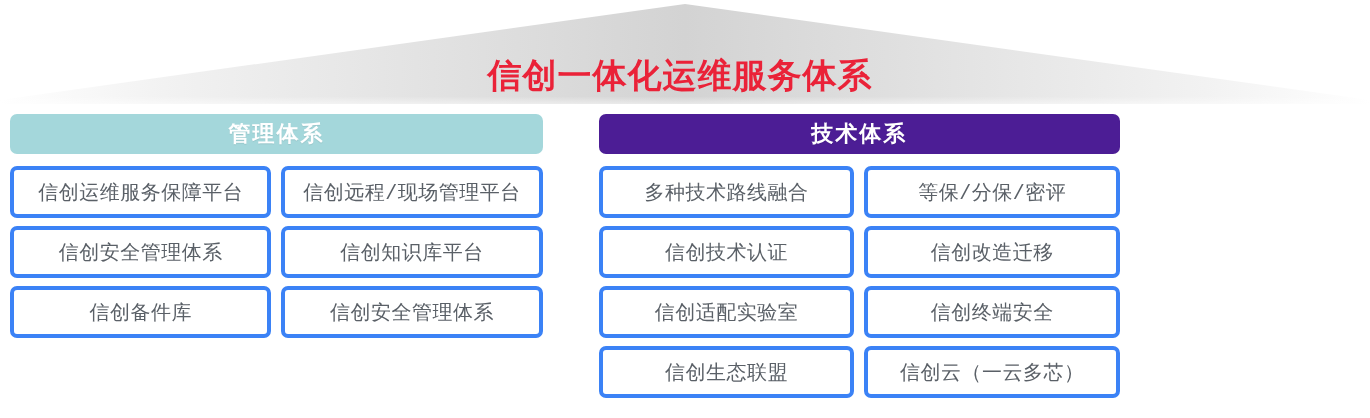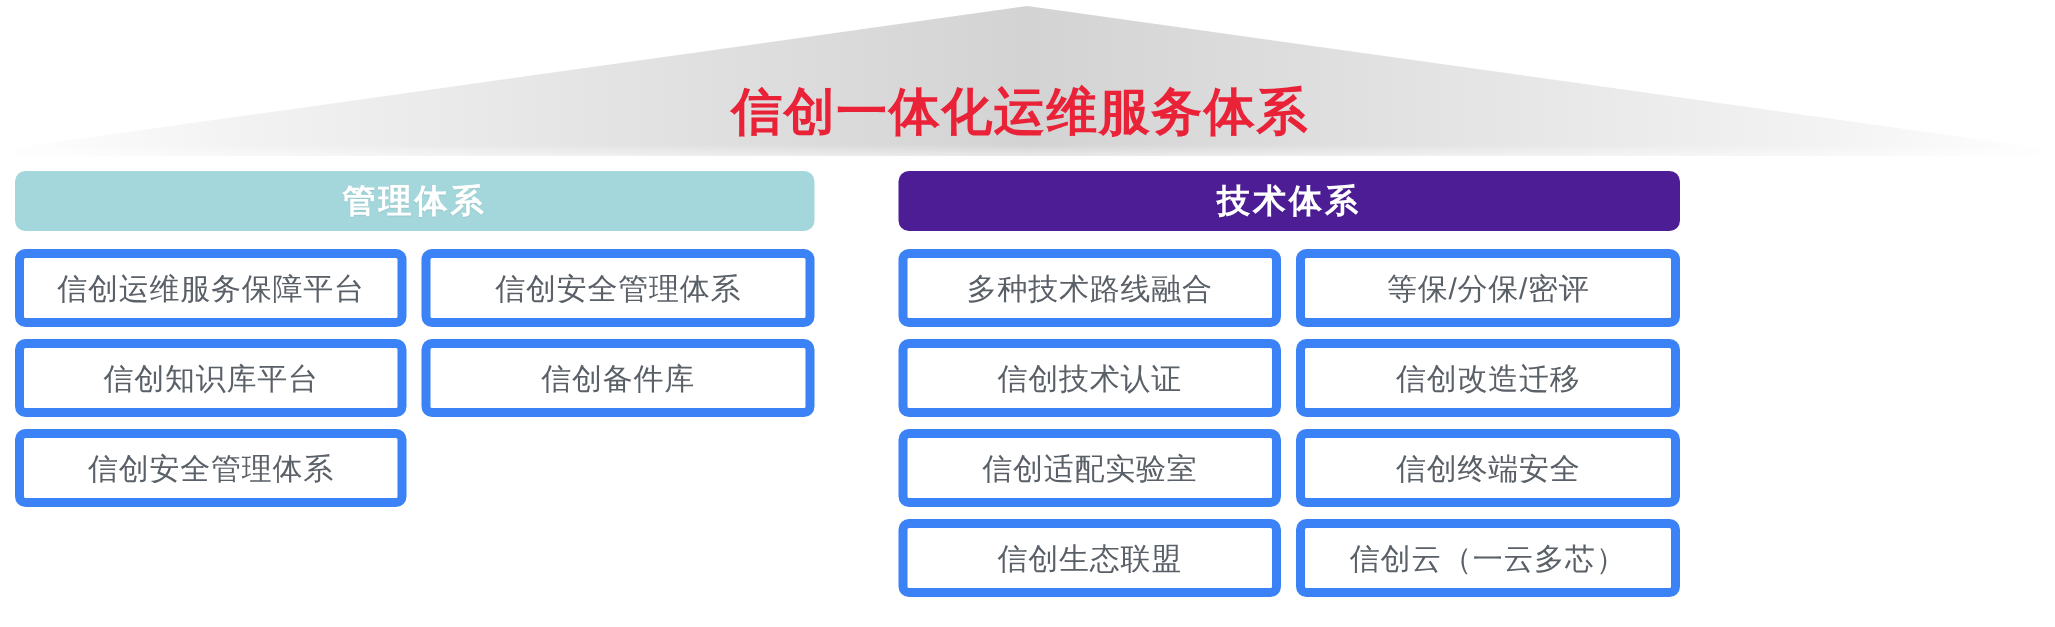--- a/index.html
+++ b/index.html
@@ -49,20 +49,21 @@
   
   #panels {
     position: absolute;
     left: 0;
     top: 114px;
     width: 1120px;
     height: 304px;
     display: flex;
     flex-direction: row;
     align-items: flex-start;
+    font-family: Liberation Mono, monospace;
   }
   .panel {
     display: flex;
     flex-direction: column;
   }
   .panel-left  { width: 648px; margin-left: 10px; }
   .panel-gap   { width: 68px; }
   .panel-right { width: 634px; }
 
   .panel-header {
@@ -81,21 +82,21 @@
   .panel-grid {
     margin-top: 12px;
     display: grid;
     grid-template-columns: 1fr 1fr;
     column-gap: 10px;
     row-gap: 8px;
   }
 
   .cell {
     height: 52px;
-    border: 6px solid #3b82f6;
+    border: 4px solid #3b82f6;
     border-radius: 7px;
     background: #ffffff;
     display: flex;
     align-items: center;
     justify-content: center;
     font-size: 20px;
     color: #5A6067;
     letter-spacing: 0.5px;
     white-space: nowrap;
     box-sizing: border-box;
@@ -128,20 +129,21 @@
 <div id="main-title">信创一体化运维服务体系</div>
 
 <div id="panels">
 
   <div class="panel panel-left">
     <div class="panel-header" style="background:#A4D7DB;">
       <span>管理体系</span>
     </div>
     <div class="panel-grid">
       <div class="cell">信创运维服务保障平台</div>
+      <div class="cell">信创远程/现场管理平台</div>
       <div class="cell">信创安全管理体系</div>
       <div class="cell">信创知识库平台</div>
       <div class="cell">信创备件库</div>
       <div class="cell">信创安全管理体系</div>
     </div>
   </div>
 
   <div class="panel-gap"></div>
 
   <div class="panel panel-right">

